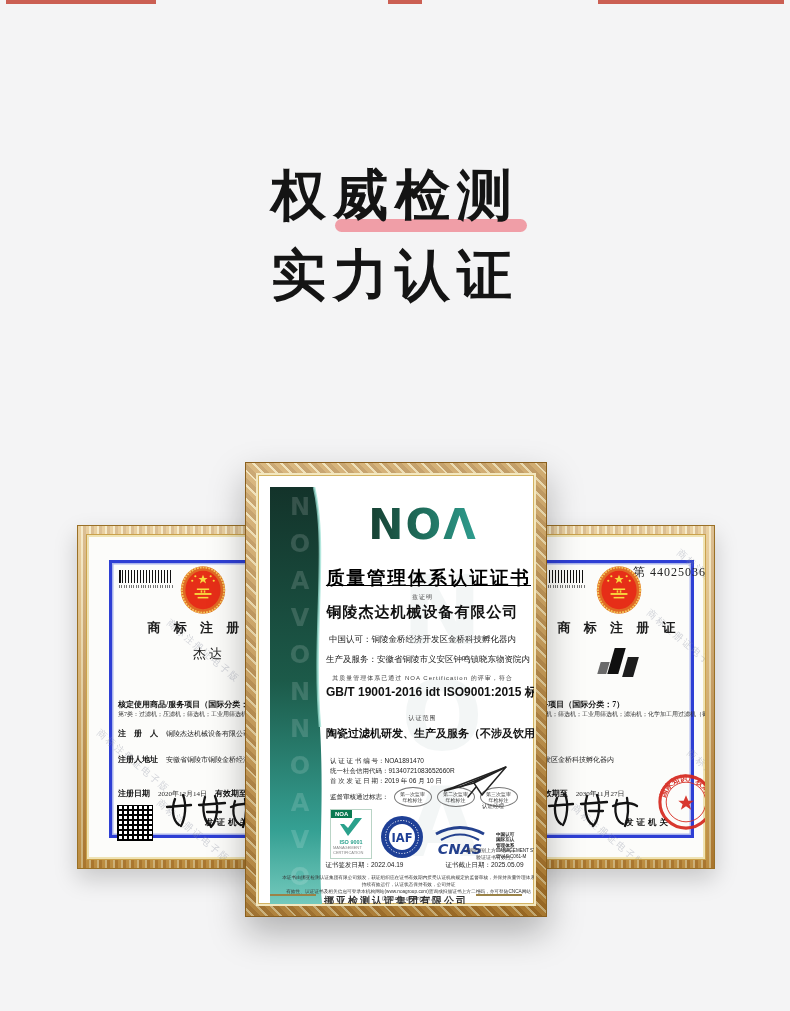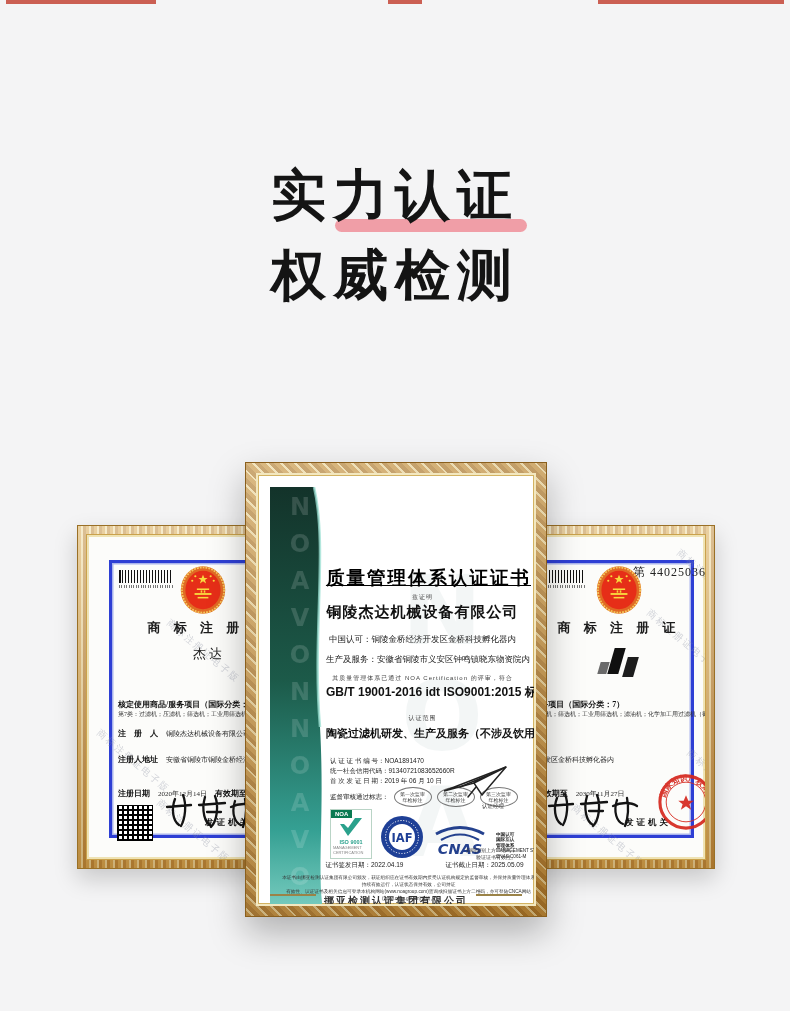--- a/index.html
+++ b/index.html
@@ -99,22 +99,22 @@
 <body>
 
 <div class="stage">
 
   <div class="scrap" style="left:6px;width:150px;"></div>
   <div class="scrap" style="left:388px;width:34px;"></div>
   <div class="scrap" style="left:598px;width:186px;"></div>
 
   <div class="hl-bar" style="background:#f09ea7;"></div>
   <div class="title">
+    <div>权威检测</div>
     <div>实力认证</div>
-    <div>权威检测</div>
   </div>
 
   <div class="cert-side" style="left:77px;">
     <div class="paper">
       <div class="bluebox" style="left:22px;top:25px;width:312px;bottom:21px;"></div>
 
       <span class="wm" style="left:70px;top:110px;">商标注册证电子版</span>
       <span class="wm" style="left:0px;top:220px;">商标注册证电子版</span>
       <span class="wm" style="left:60px;top:290px;">商标注册证电子版</span>
 
@@ -262,20 +262,32 @@
             <stop offset="0.8" stop-color="#35a093"></stop>
               <stop offset="1" stop-color="#7ed0c3"></stop>
           </linearGradient>
         </defs>
         <path d="M0,0 L44,0 C58,60 42,150 50,240 C55,330 46,390 54,429 L0,429 Z" fill="url(#bandg)"></path>
         <path d="M44,0 C58,60 42,150 50,240" stroke="#9adfd2" stroke-width="2.5" fill="none" opacity=".75"></path>
       </svg>
       <div class="band-letters">NOAVONNOAVON</div>
       <div class="giant-wm">NOA</div>
 
+      <div class="cc" style="top:26px;">
+        <svg width="132" height="46" viewBox="0 0 132 46">
+          <defs>
+              <linearGradient id="noag" x1="0" y1="0" x2="1" y2="0">
+            <stop offset="0" stop-color="#173f31"></stop>
+                <stop offset=".5" stop-color="#1f6e5c"></stop>
+                <stop offset="1" stop-color="#2f9e90"></stop>
+          </linearGradient>
+            </defs>
+          <text x="66" y="38" text-anchor="middle" font-family="DejaVu Sans, sans-serif" font-size="42" font-weight="bold" letter-spacing="2" fill="url(#noag)">NOΛ</text>
+        </svg>
+      </div>
 
       <div class="cc cc-title" style="top:90px;text-decoration:underline;">质量管理体系认证证书</div>
       <div class="cc cc-micro" style="top:118px;">兹证明</div>
       <div class="cc cc-company" style="top:128px;">铜陵杰达机械设备有限公司</div>
       <div class="cc cc-addr" style="top:159px;">中国认可：铜陵金桥经济开发区金桥科技孵化器内</div>
       <div class="cc cc-addr" style="top:179px;">生产及服务：安徽省铜陵市义安区钟鸣镇晓东物资院内</div>
       <div class="cc cc-micro" style="top:199px;">其质量管理体系已通过 NOA Certification 的评审，符合</div>
       <div class="cc cc-standard" style="top:209px;">GB/T 19001-2016 idt ISO9001:2015 标准</div>
       <div class="cc cc-micro" style="top:239px;">认证范围</div>
       <div class="cc cc-scope" style="top:251px;">陶瓷过滤机研发、生产及服务（不涉及饮用水）</div>

